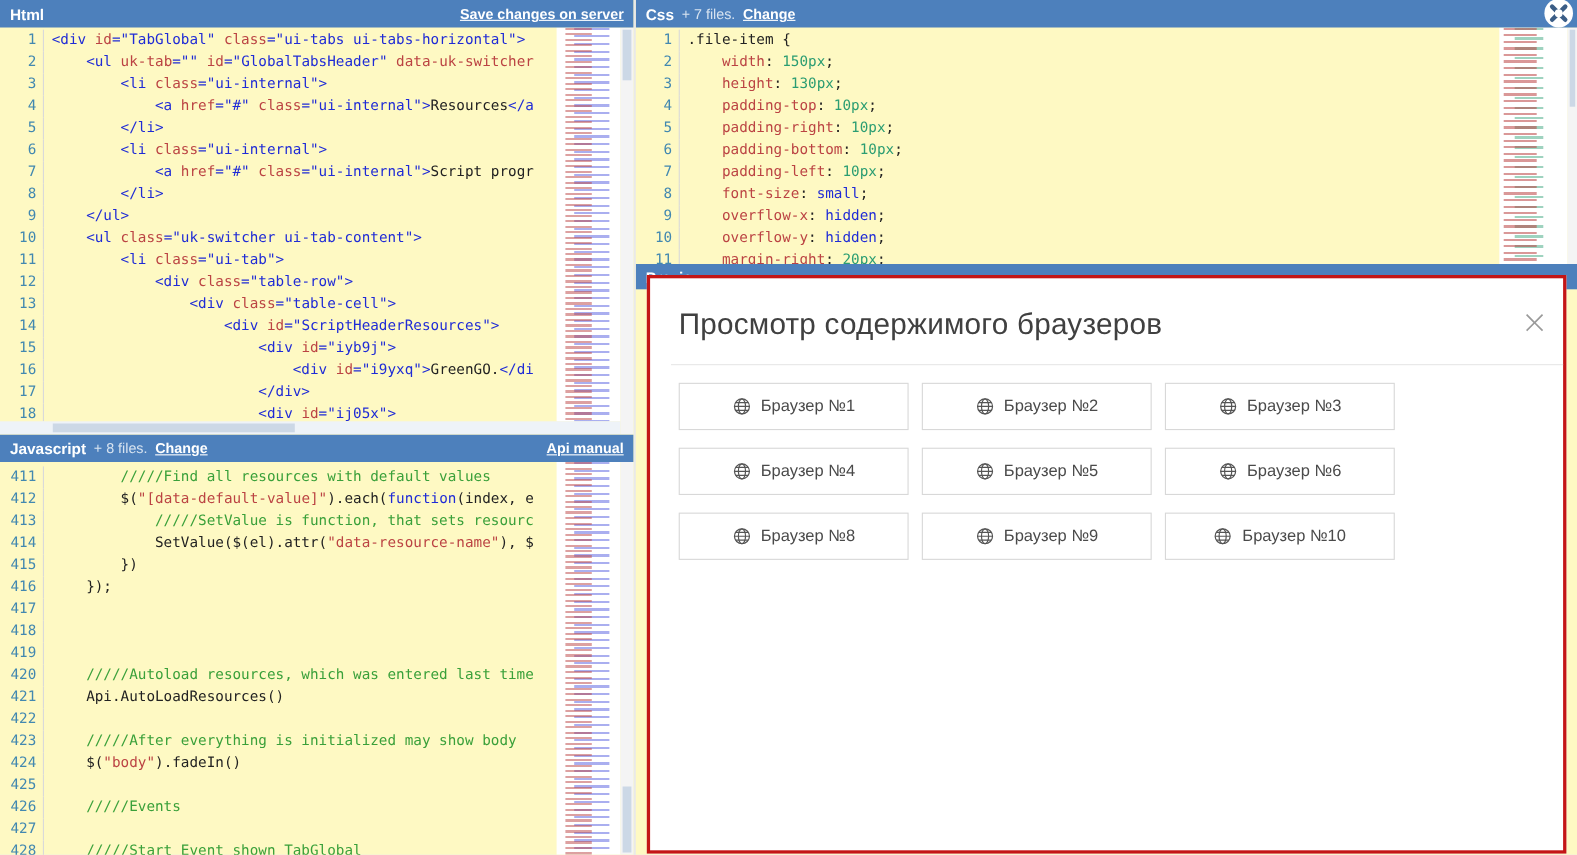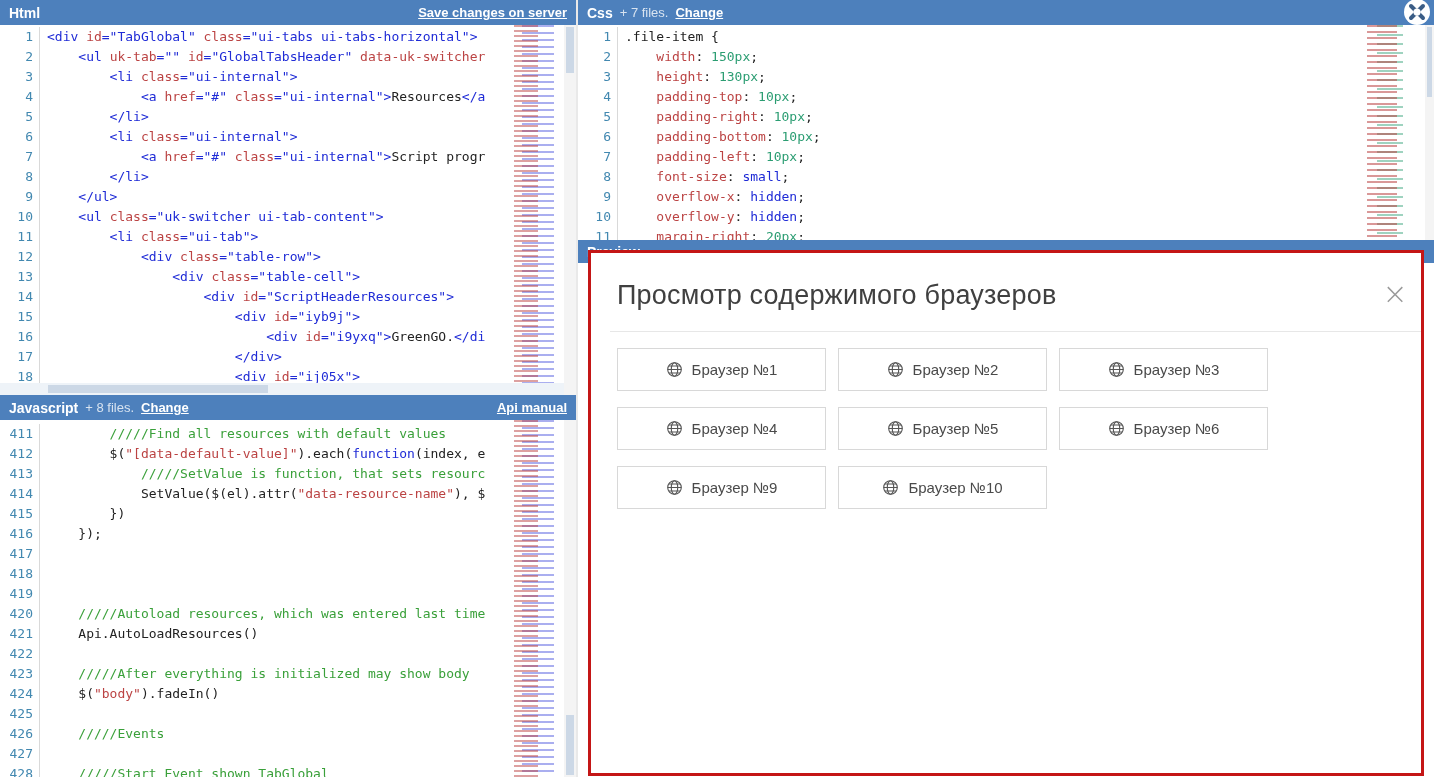--- a/index.html
+++ b/index.html
@@ -3,21 +3,21 @@
 <meta charset="utf-8">
 <style>
   * { box-sizing: border-box; margin: 0; padding: 0; }
   html,body { width:1434px; height:777px; }
   body {
     position: relative;
     background:#e9e9e9;
     font-family:"Liberation Sans", sans-serif;
     overflow:hidden;
   }
-  .panel { position:absolute; background:#ffffff; overflow:hidden; }
+  .panel { position:absolute; background:#fef9c3; overflow:hidden; }
   #panel-html    { left:0;   top:0;   width:576px; height:395px; }
   #panel-js      { left:0;   top:395px; width:576px; height:382px; }
   #panel-css     { left:578px; top:0;  width:856px; height:240px; }
   #panel-preview { left:578px; top:240px; width:856px; height:537px; }
 
   .phead {
     height:25px; background:#4d80bc; color:#fff;
     display:flex; align-items:center; gap:7px;
     padding:0 9px; font-size:13px; position:relative; z-index:2;
   }
@@ -224,20 +224,30 @@
           <span>Браузер №6</span>
         </button>
         <button class="browser-btn">
           <svg width="17" height="17" viewBox="0 0 20 20">
             <g fill="none" stroke="#555555" stroke-width="1.3">
               <circle cx="10" cy="10" r="8"></circle>
               <ellipse cx="10" cy="10" rx="3.8" ry="8"></ellipse>
               <path d="M2 10h16M3.1 5.8h13.8M3.1 14.2h13.8"></path>
             </g>
           </svg>
+          <span>Браузер №8</span>
+        </button>
+        <button class="browser-btn">
+          <svg width="17" height="17" viewBox="0 0 20 20">
+            <g fill="none" stroke="#555555" stroke-width="1.3">
+              <circle cx="10" cy="10" r="8"></circle>
+              <ellipse cx="10" cy="10" rx="3.8" ry="8"></ellipse>
+              <path d="M2 10h16M3.1 5.8h13.8M3.1 14.2h13.8"></path>
+            </g>
+          </svg>
           <span>Браузер №9</span>
         </button>
         <button class="browser-btn">
           <svg width="17" height="17" viewBox="0 0 20 20">
             <g fill="none" stroke="#555555" stroke-width="1.3">
               <circle cx="10" cy="10" r="8"></circle>
               <ellipse cx="10" cy="10" rx="3.8" ry="8"></ellipse>
               <path d="M2 10h16M3.1 5.8h13.8M3.1 14.2h13.8"></path>
             </g>
           </svg>

